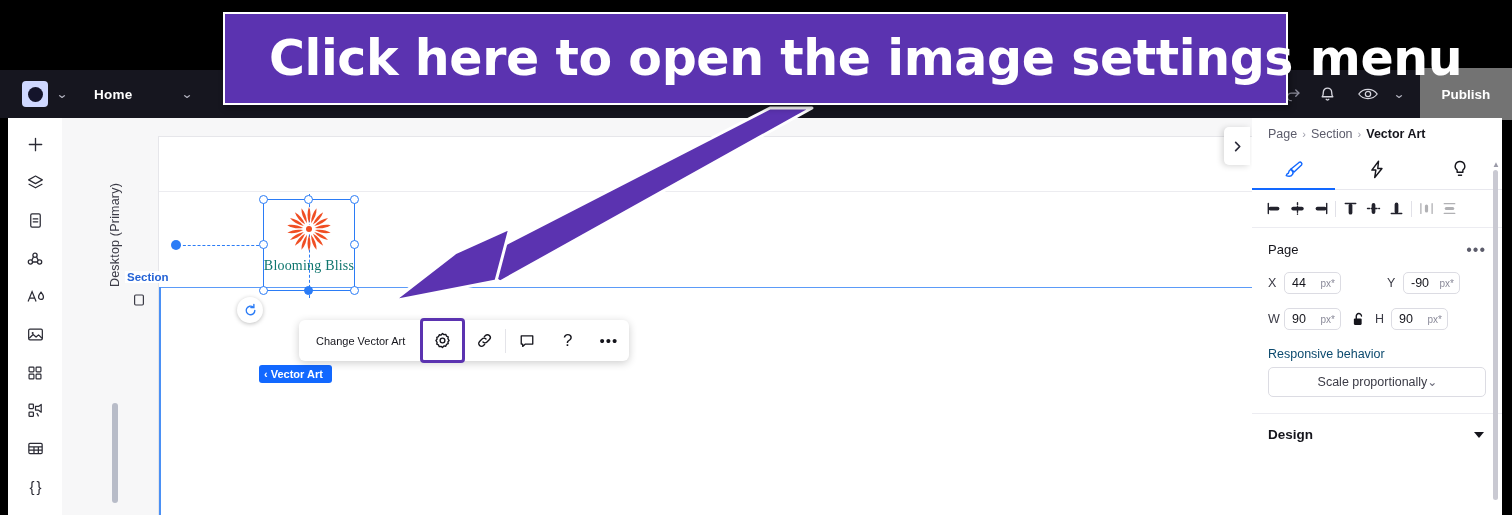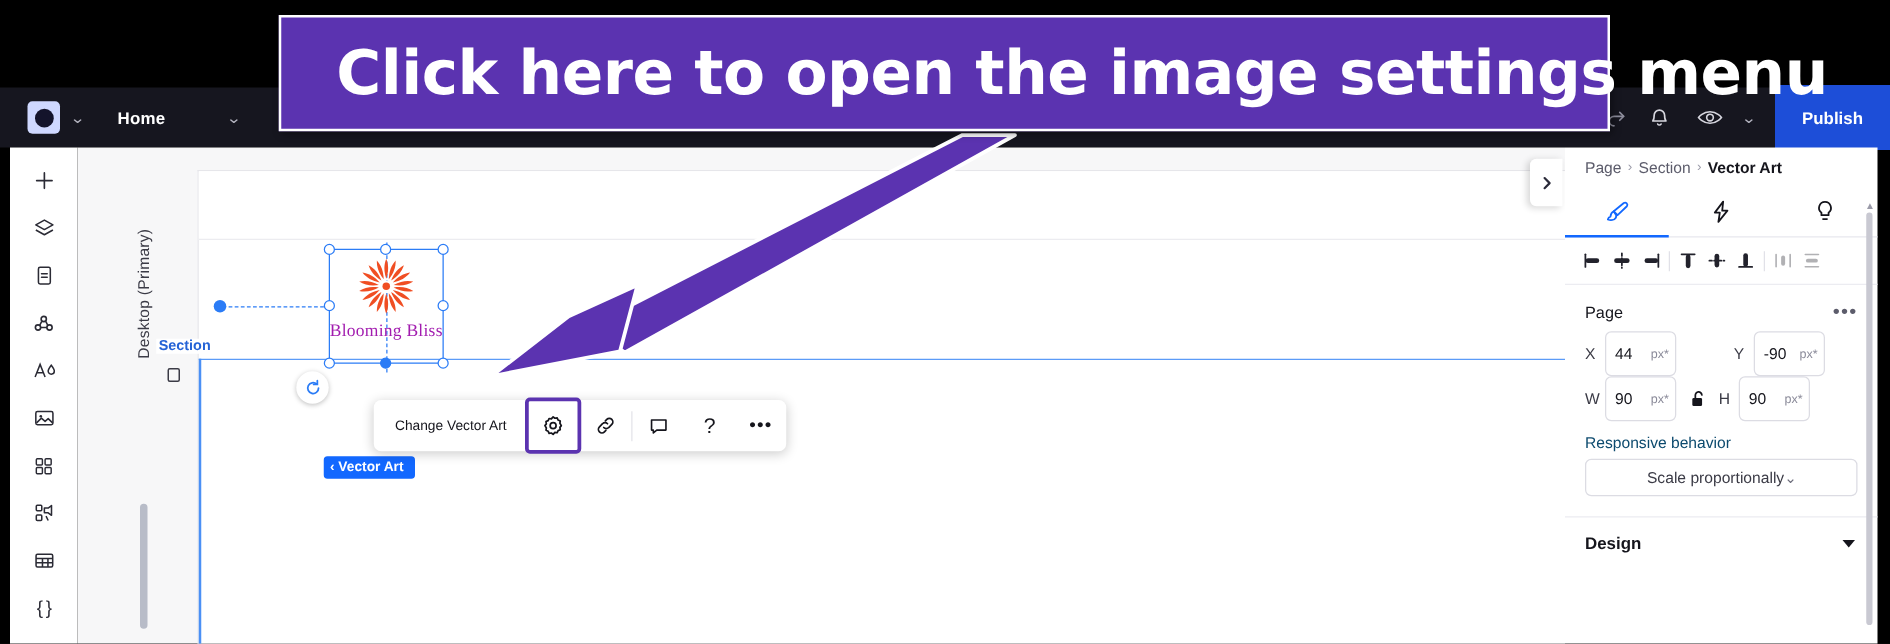--- a/index.html
+++ b/index.html
@@ -29,21 +29,21 @@
     color: #fff; font-size: 13.5px; font-weight: bold; margin-left: 27px; letter-spacing:.2px;
   }
   .tb-home-chev { margin-left: 50px; }
   .tb-cloud { margin-left: 38px; display: flex; align-items: center; }
   .tb-right {
     position: absolute; right: 0; top: 0; height: 48px;
     display: flex; align-items: center;
   }
   .tb-ico { width: 34px; height: 34px; display: flex; align-items: center; justify-content: center; }
   .publish {
-    height: 52px; width: 92px; background: #1d4ed8; color: #fff;
+    height: 52px; width: 92px; background: #737373; color: #fff;
     font-size: 13.5px; font-weight: bold; display: flex;
     align-items: center; justify-content: center; border: 0;
     font-family: "Liberation Sans", sans-serif; cursor: pointer;
   }
 
   
   .rail {
     position: absolute; left: 8px; top: 118px; width: 54px; height: 397px;
     background: #fff; display: flex; flex-direction: column; align-items: center;
     padding-top: 10px; gap: 5px;
@@ -116,21 +116,21 @@
   .guide-dot {
     position: absolute; left: -93px; top: 50%; margin-top: -5px;
     width: 10px; height: 10px; border-radius: 50%; background: #2b7cf6;
   }
   .logo-wrap {
     position: absolute; left: 0; top: 0; width: 100%; height: 100%;
     display: flex; flex-direction: column; align-items: center; justify-content: flex-start;
     padding-top: 4px;
   }
   .logo-name {
-    font-family: "Liberation Serif", serif; font-size: 14px; color: #a21caf;
+    font-family: "Liberation Serif", serif; font-size: 14px; color: #0f766e;
     margin-top: 4px; white-space: nowrap; letter-spacing: .2px;
   }
   .rotate-btn {
     position: absolute; left: 78px; top: 160px; width: 26px; height: 26px;
     border-radius: 50%; background: #fff; box-shadow: 0 1px 4px rgba(0,0,0,.25);
     display: flex; align-items: center; justify-content: center;
   }
   .vabadge {
     position: absolute; left: 100px; top: 228px; height: 18px; padding: 0 9px 0 5px;
     background: #1268ff; color: #fff; border-radius: 3px; font-size: 11px;
@@ -196,21 +196,21 @@
   .sec-head {
     display: flex; align-items: center; justify-content: space-between;
     padding: 14px 16px 8px 16px;
   }
   .sec-title { font-size: 13px; color: #15151c; }
   .dots { font-size: 16px; color: #5c5c6b; letter-spacing: 1px; line-height: 8px; }
 
   .fieldrow { display: flex; align-items: center; padding: 0 14px 0 16px; height: 36px; gap: 0; }
   .flabel { font-size: 12.5px; color: #3b3b46; width: 16px; }
   .finput {
-    width: 57px; height: 36px; border: 1px solid #dcdce3; border-radius: 5px;
+    width: 57px; height: 22px; border: 1px solid #dcdce3; border-radius: 5px;
     display: flex; align-items: center; justify-content: space-between;
     padding: 0 5px 0 7px; background: #fff;
   }
   .fval { font-size: 12.5px; color: #15151c; }
   .funit { font-size: 10px; color: #8a8a99; }
   .spacer-y { width: 46px; }
   .lockbox { width: 34px; display: flex; align-items: center; justify-content: center; }
 
   .resp-label { font-size: 12.5px; color: #0c4a6e; padding: 10px 16px 6px 16px; }
   .select {

